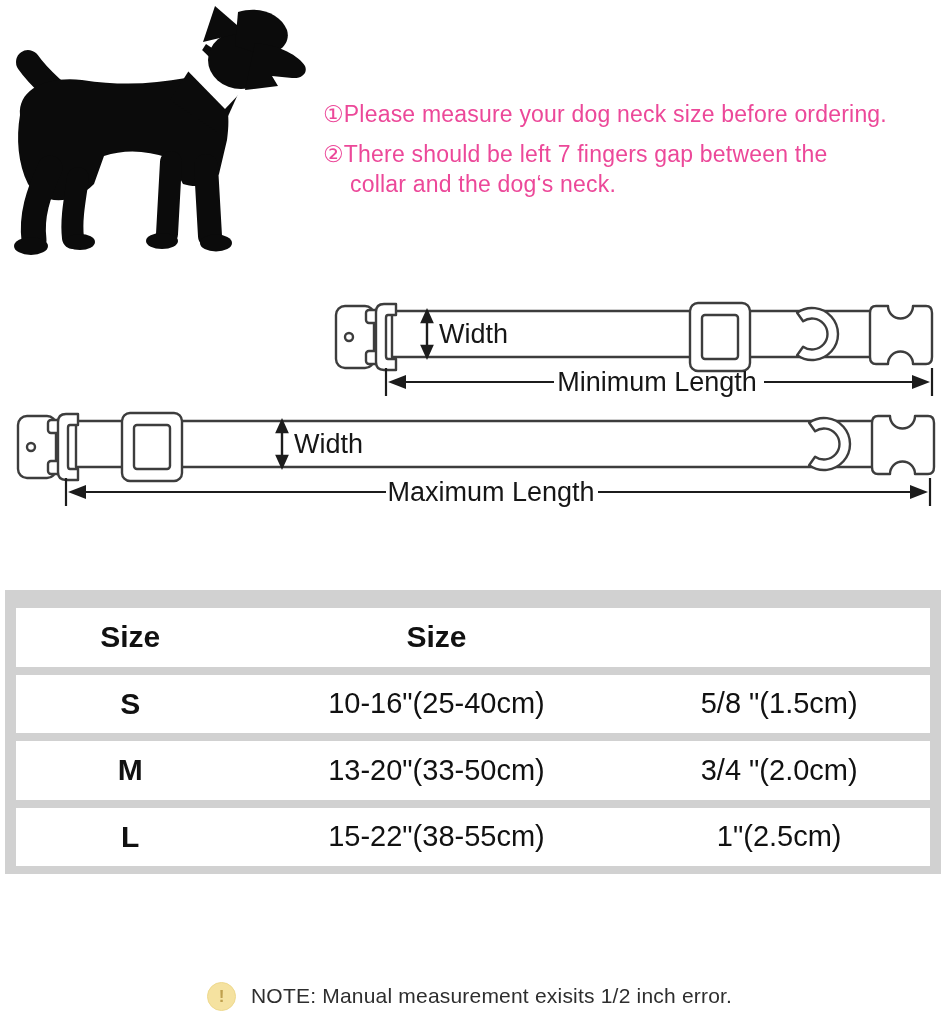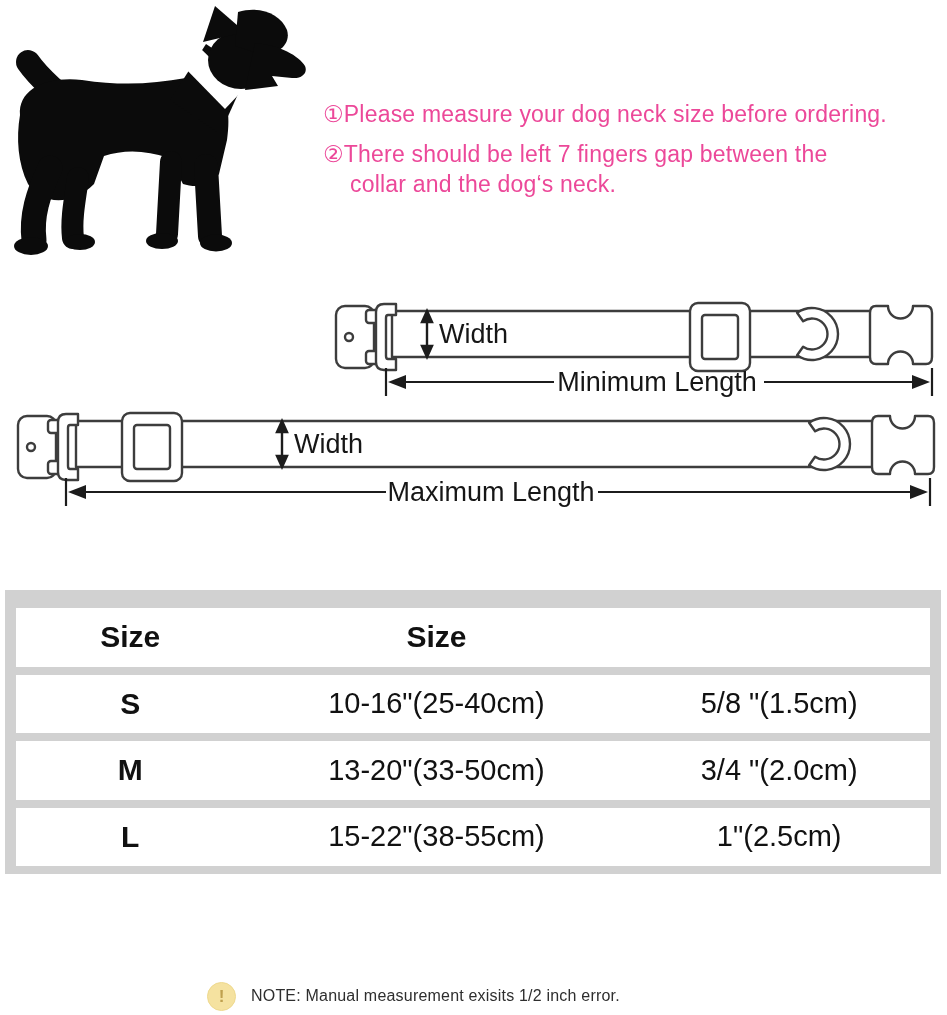--- a/index.html
+++ b/index.html
@@ -40,21 +40,21 @@
   
   .note{
     position:absolute;left:207px;top:980px;height:32px;
     display:flex;align-items:center;gap:15px;
   }
   .note-icon{
     width:29px;height:29px;border-radius:50%;
     background:#f5e2a0;border:1px solid #eed98e;box-sizing:border-box;
     color:#bfa04e;font-weight:bold;font-size:17px;line-height:27px;text-align:center;
   }
-  .note-text{color:#2e2e2e;font-size:16px;letter-spacing:.2px;}
+  .note-text{color:#2e2e2e;font-size:21px;letter-spacing:.2px;}
 </style>
 </head>
 <body>
 
 <div class="canvas">
 
   <svg class="dog" width="308" height="270" viewBox="0 0 308 270" aria-hidden="true">
     <g fill="#0b0b0b" stroke="none">
 
       <path d="M88 118 C66 100, 42 82, 28 62" fill="none" stroke="#0b0b0b" stroke-width="24" stroke-linecap="round"></path>

